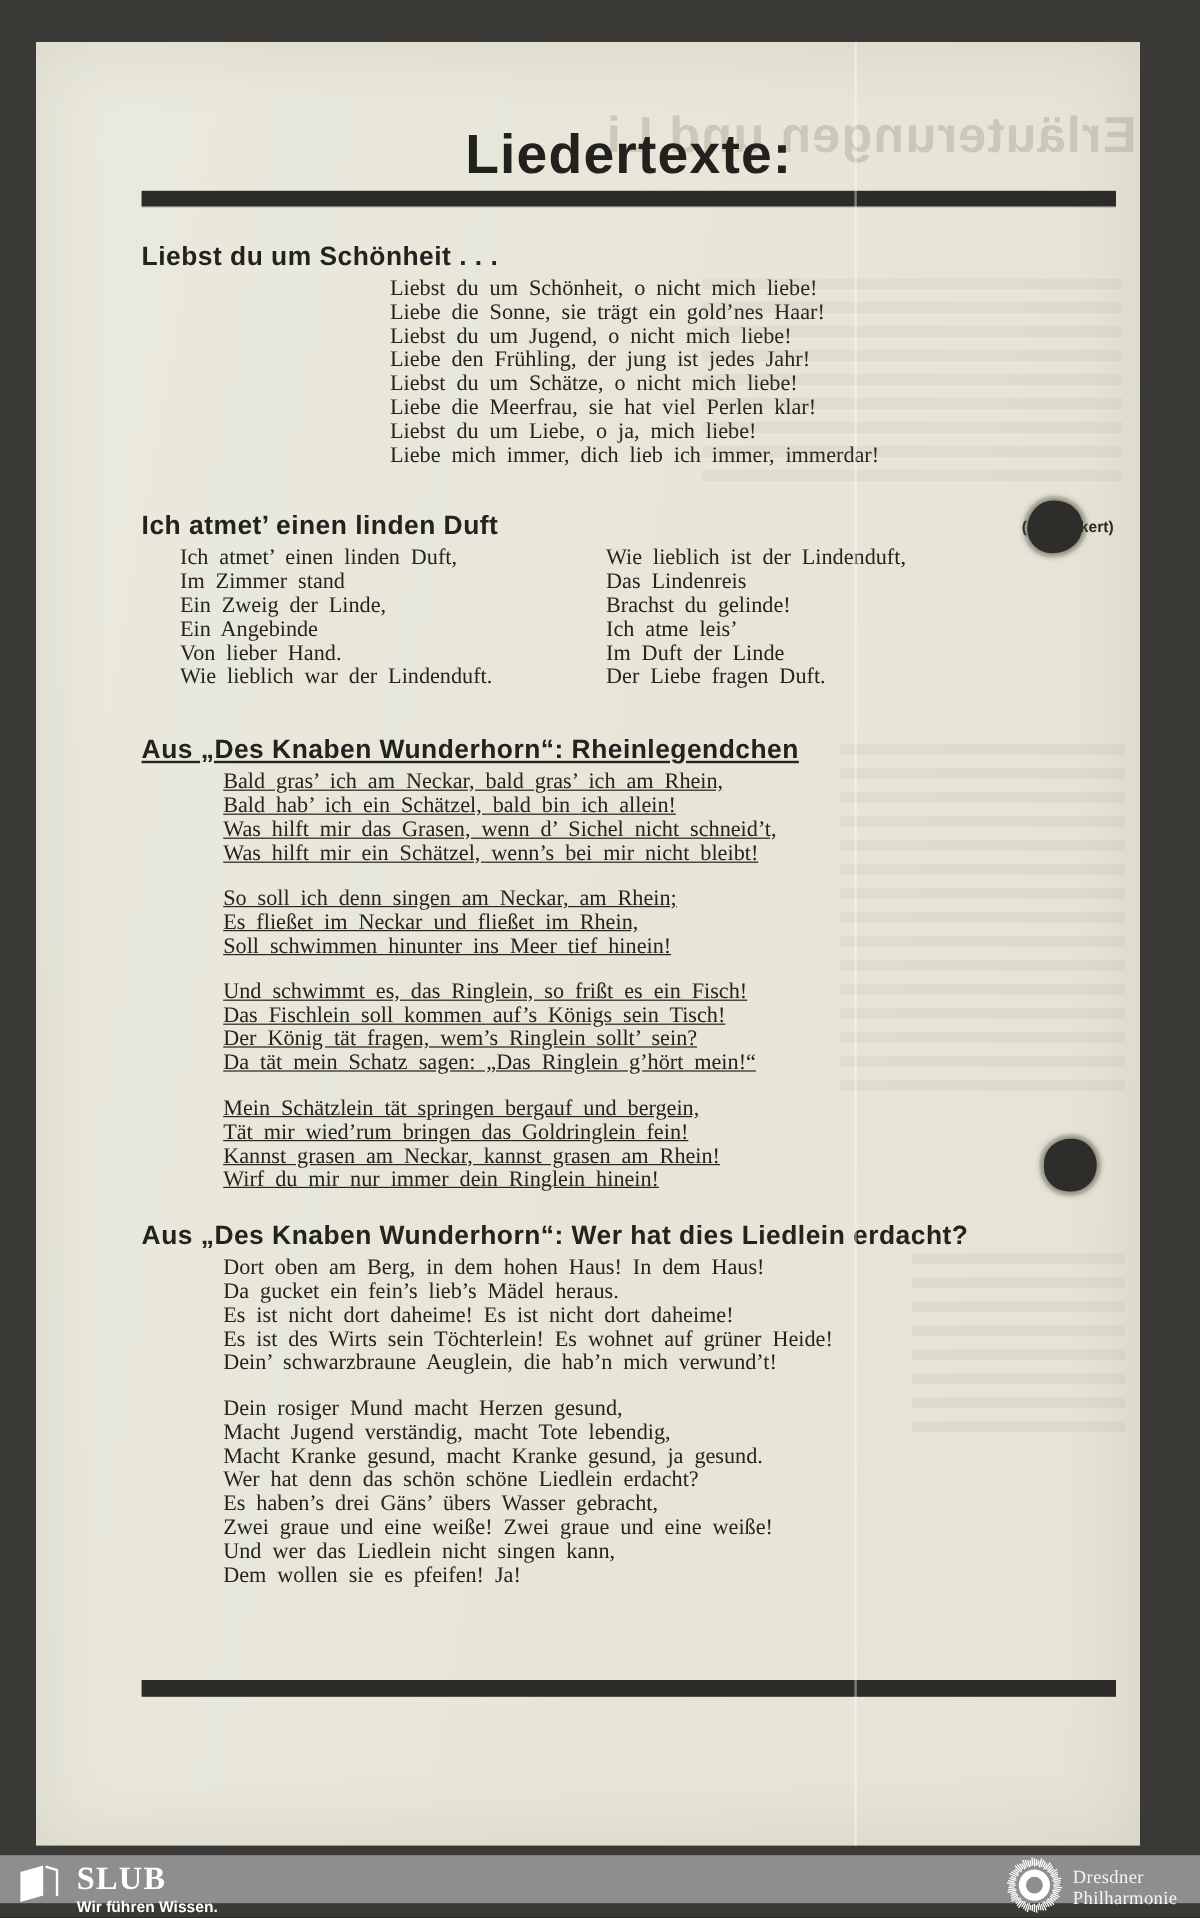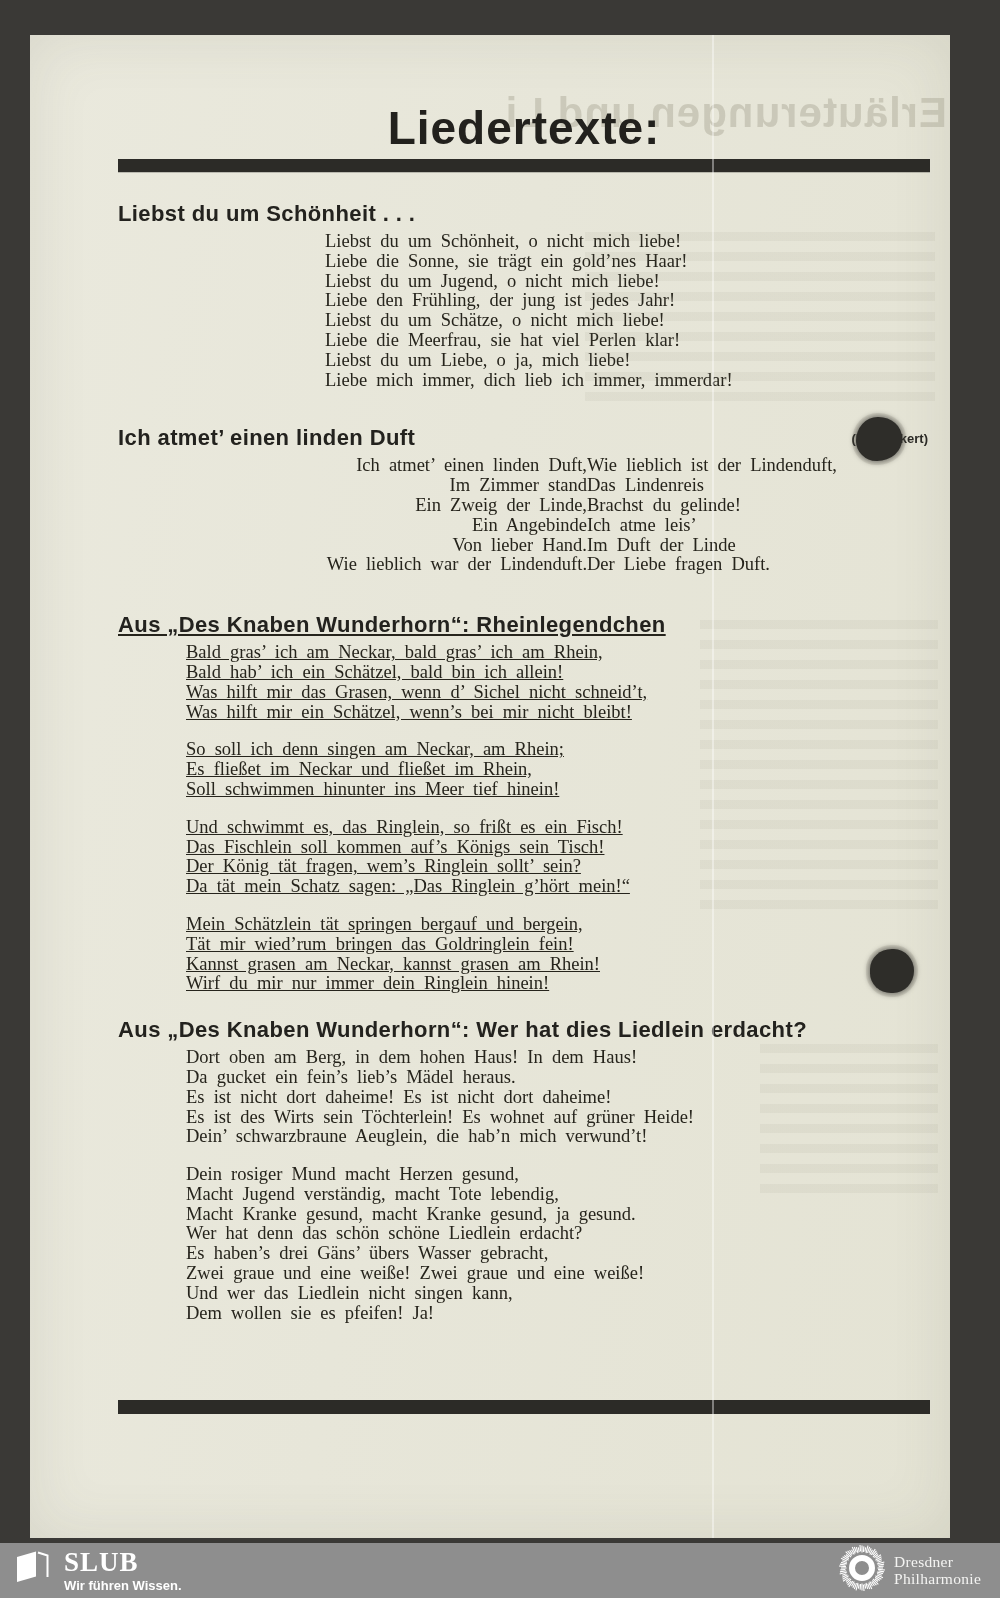--- a/index.html
+++ b/index.html
@@ -37,21 +37,21 @@
     position:absolute; right:2px; top:7px;
     font:bold 13px "Liberation Sans", sans-serif; color:#2a2925;
   }
 
   .stanza { margin:4px 0 18px 0; }
   .line { font:18.5px/19.8px "Liberation Serif", serif; word-spacing:4.5px; white-space:nowrap; }
   .sec-0 .stanza { margin-left:207px; margin-bottom:0; }
   .sec-2 .stanza, .sec-3 .stanza { margin-left:68px; }
   .columns { display:flex; margin-top:2px; }
   .columns .stanza { margin:2px 0 0 0; }
-  .columns .col-0 { margin-left:114px; width:355px;text-align:right; }
+  .columns .col-0 { margin-left:32px; width:355px; }
 
   .bottom-bar {
     position:absolute; left:88px; top:1365px; width:812px; height:14px;
     background:#2c2b27;
   }
 
   
   .ghost-heading {
     position:absolute; left:505px; top:86px; width:442px; height:52px;
     transform:scaleX(-1);
@@ -74,21 +74,21 @@
   }
 
   .hole {
     position:absolute; background:#2e2d29; z-index:4;
     box-shadow:0 0 5px 2px rgba(46,45,41,0.55), 0 0 0 4px rgba(120,115,95,0.12);
   }
   .hole-1 { left:856px; top:417px; width:46px; height:44px; border-radius:48% 52% 55% 45%/55% 48% 50% 47%; }
   .hole-2 { left:870px; top:949px; width:44px; height:44px; border-radius:52% 48% 50% 50%/48% 52% 53% 47%; }
 
   .footer {
-    position:absolute; left:0; bottom:0; width:1000px; height:55px;
+    position:absolute; left:0; bottom:12px; width:1000px; height:40px;
     background:#8e8e8e; z-index:5;
   }
   .slub { position:absolute; left:14px; top:6px; display:flex; align-items:flex-start; }
   .slub-text { margin-left:14px; }
   .slub-name {
     font:bold 27px/26px "Liberation Serif", serif; color:#fff; letter-spacing:1px;
   }
   .slub-tagline {
     font:bold 13px "Liberation Sans", sans-serif; color:#fff; margin-top:3px;
   }

